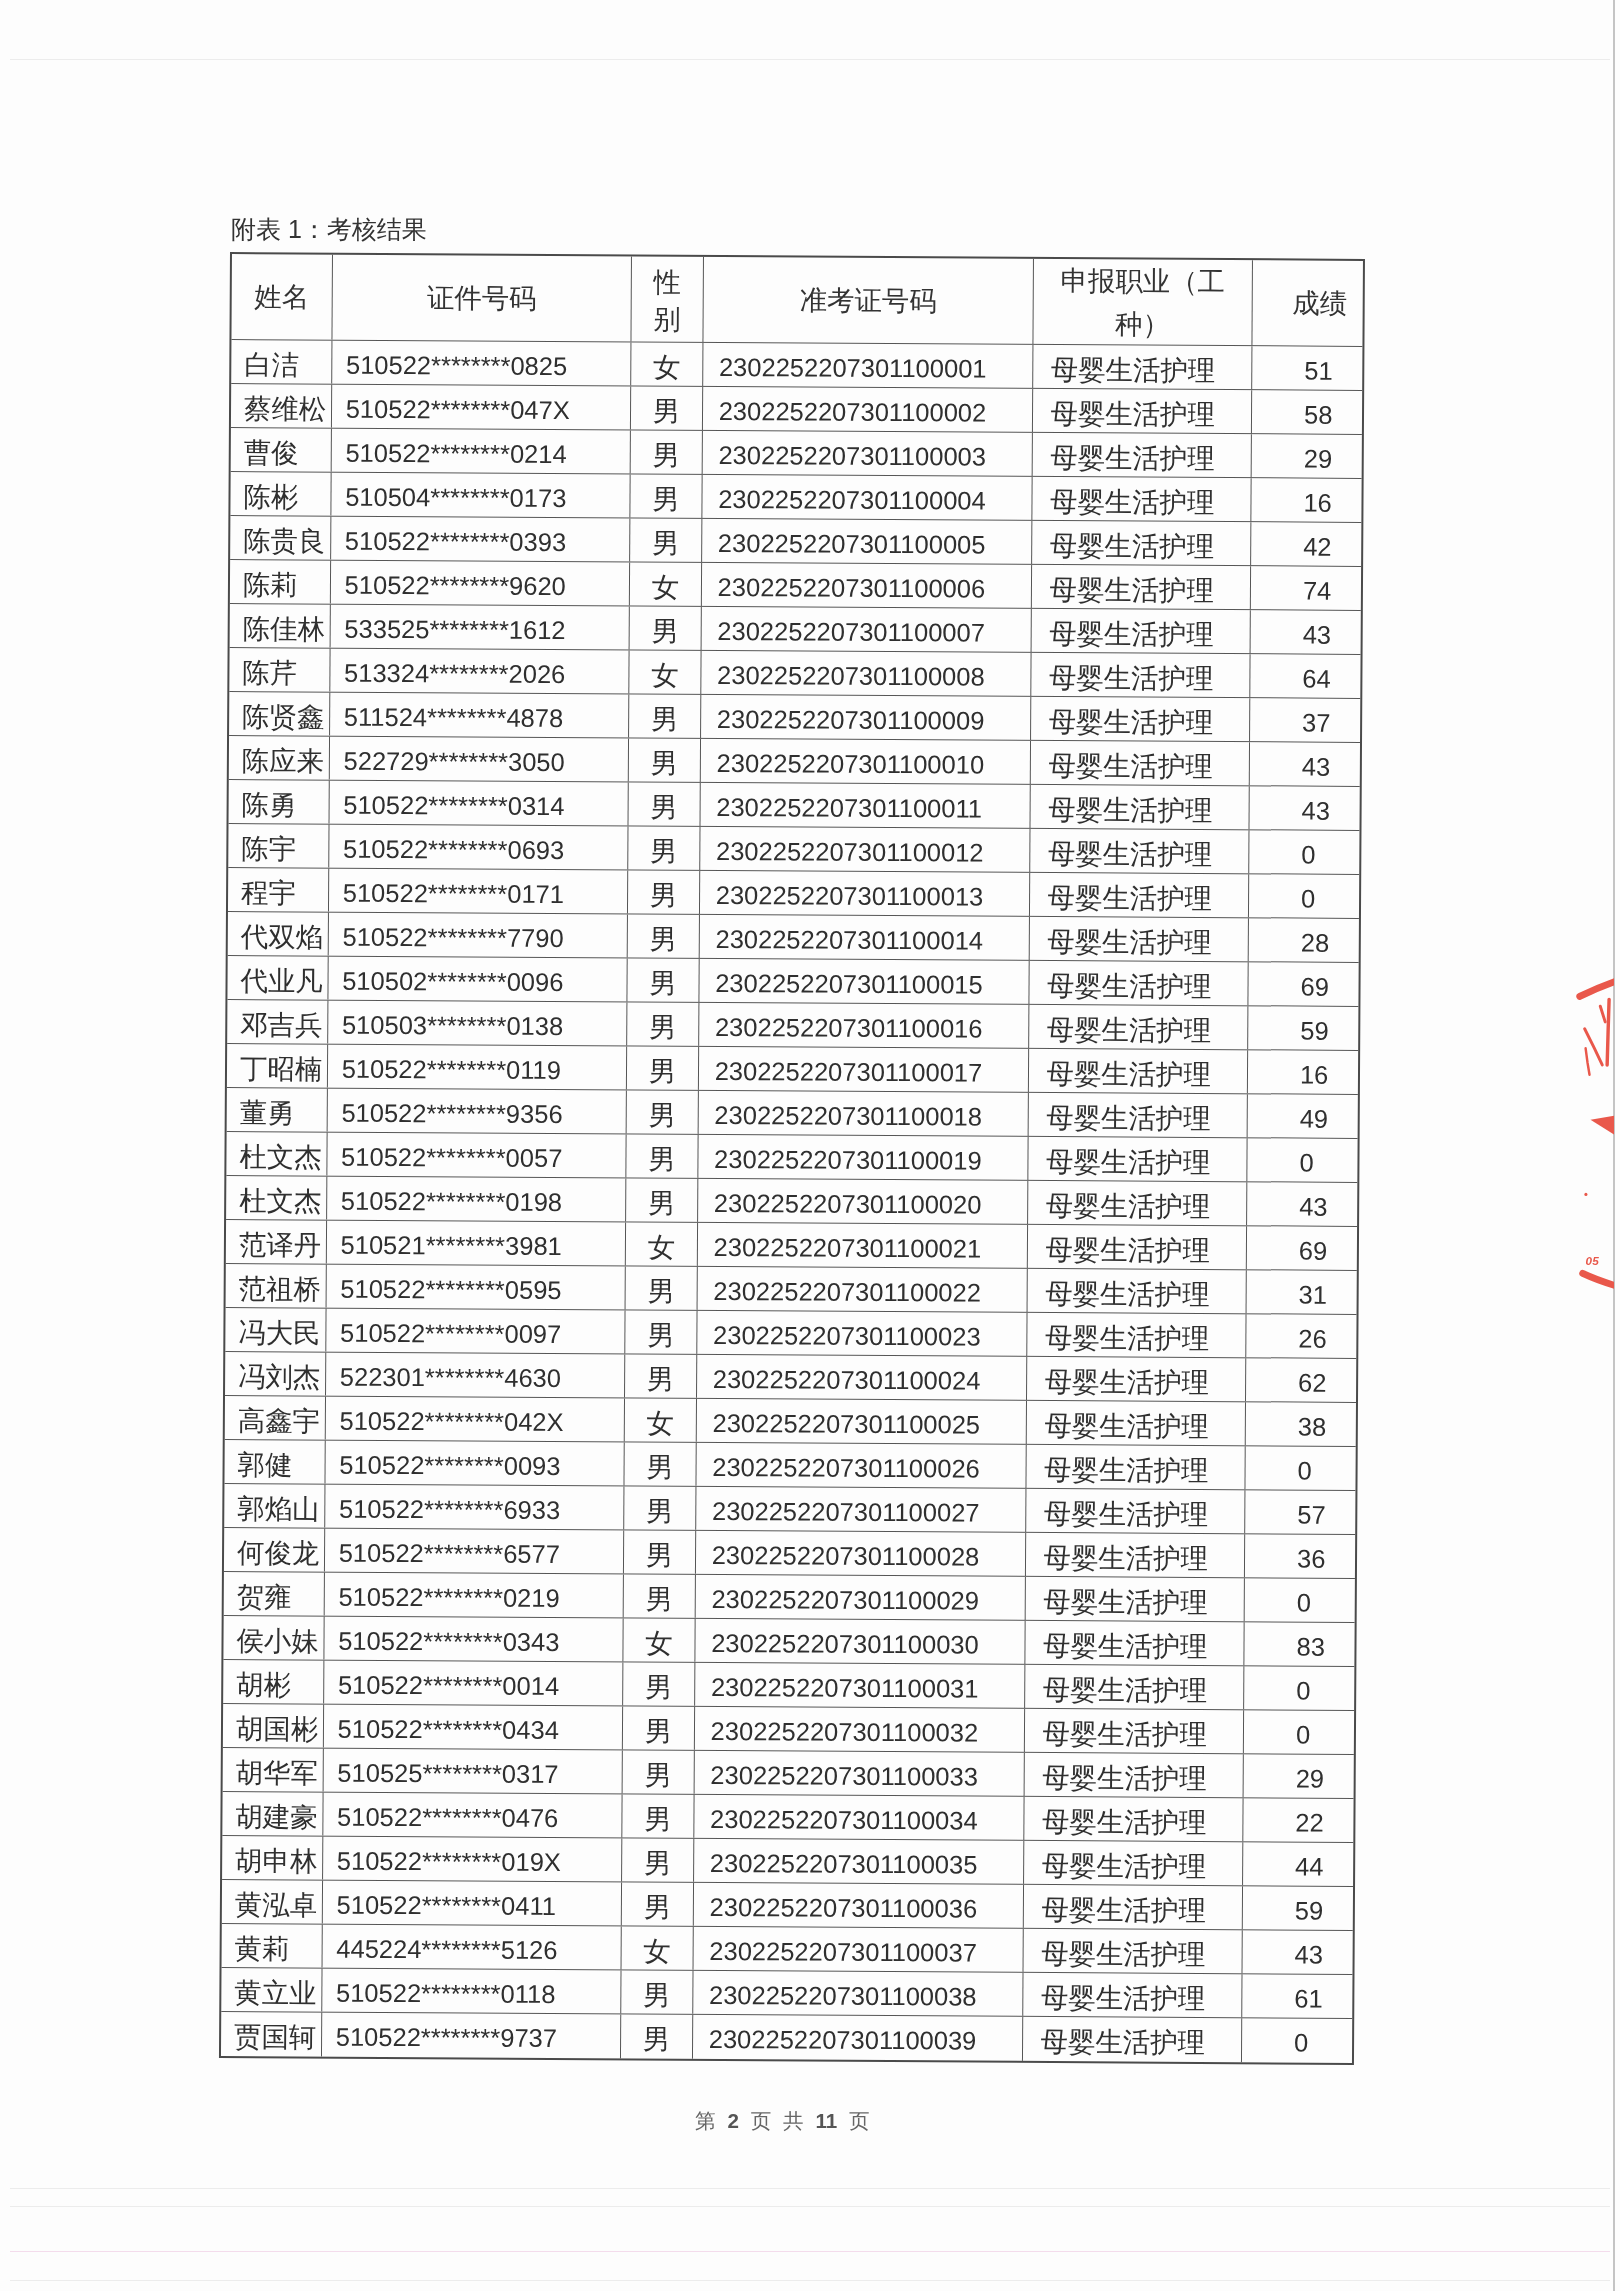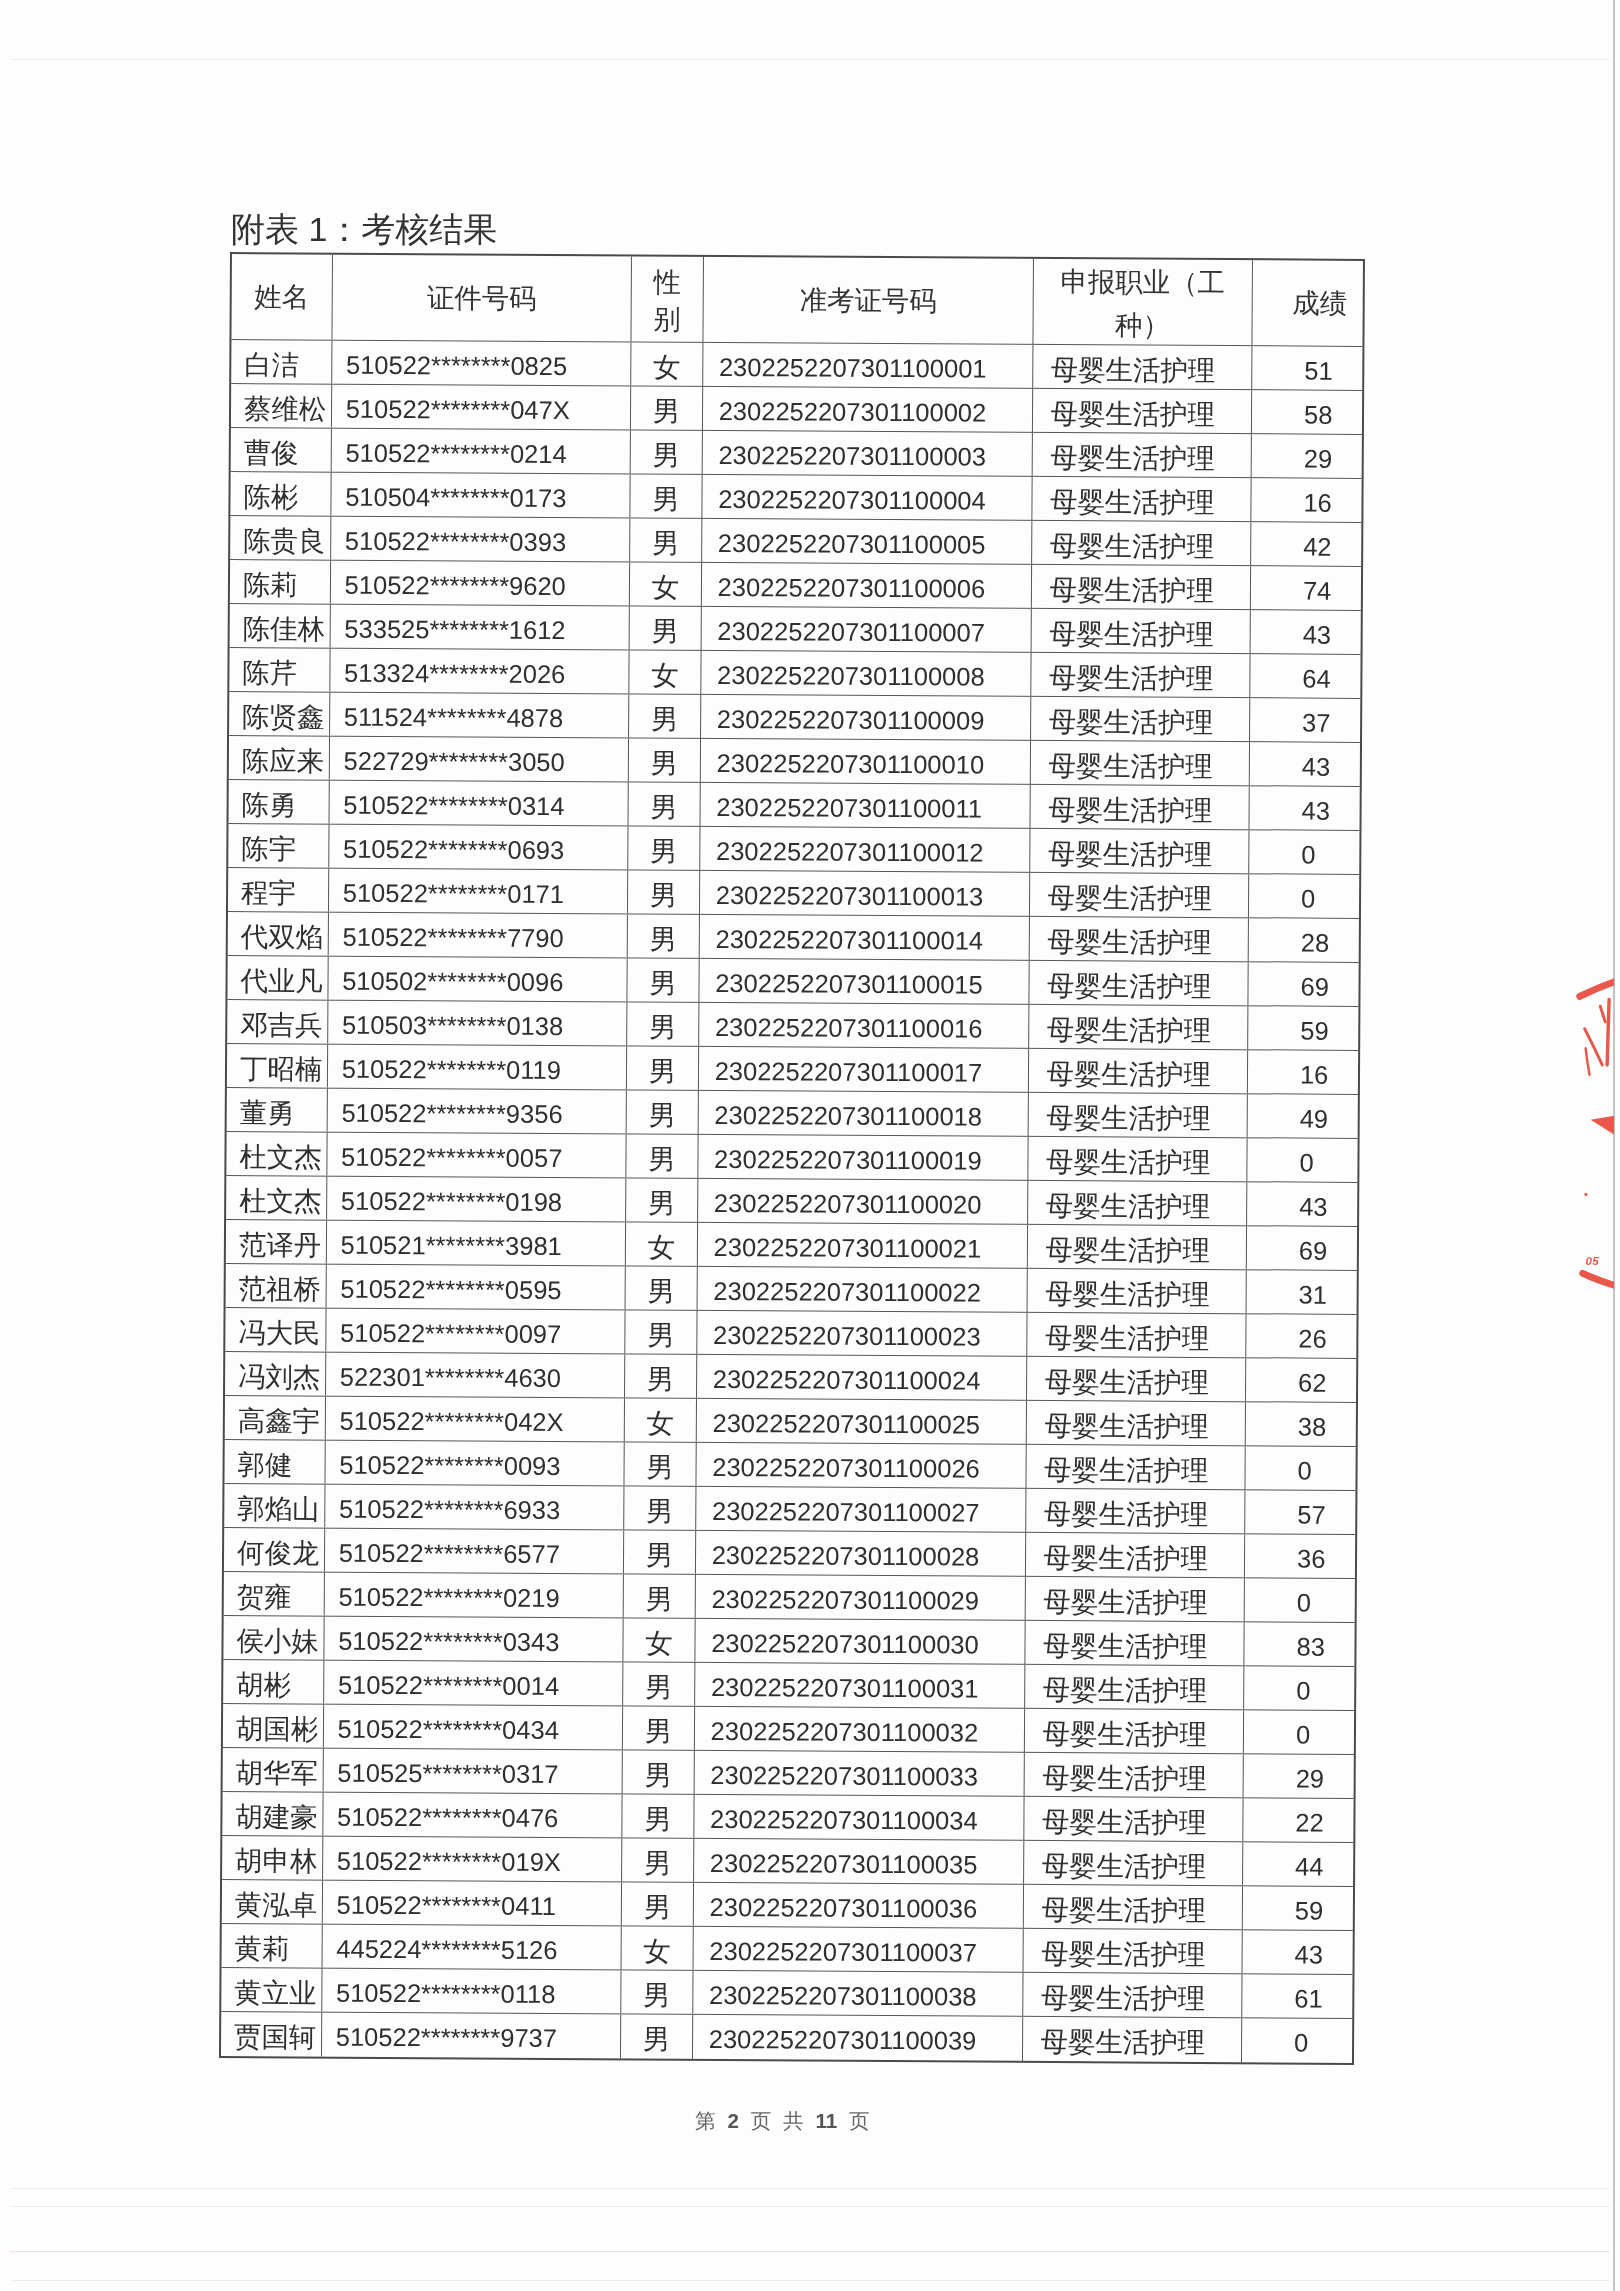--- a/index.html
+++ b/index.html
@@ -5,21 +5,21 @@
     html, body { margin: 0; padding: 0; }
     body {
       width: 1620px; height: 2292px; position: relative; overflow: hidden;
       background: #fdfdfd; color: #2f2f2f;
       font-family: "Liberation Sans", "DejaVu Sans", sans-serif;
     }
     .scan-line { position: absolute; left: 9.8px; width: 1600px; height: 1px; background: #ececec; }
     .page-edge { position: absolute; left: 1613px; top: 0; width: 2px; height: 2292px; background: #c4c4c4; }
     .page-title {
       position: absolute; left: 231px; top: 215px;
-      font-size: 34px; line-height: 29px; color: #333; white-space: nowrap;
+      font-size: 25px; line-height: 29px; color: #333; white-space: nowrap;
     }
     .tbl {
       position: absolute; left: 230px; top: 252px; width: 1135px;
       border: 2px solid #4a4a4a; box-sizing: border-box;
       transform-origin: 0 0; transform: rotate(0.35deg);
     }
     .row { display: flex; height: 44px; box-sizing: border-box; border-bottom: 1.5px solid #565656; }
     .tbody .row:last-child { border-bottom: none; }
     .row.hdr { height: 86px; }
     .cell {
@@ -32,21 +32,21 @@
     .w-gender { width: 72px; }
     .w-ticket { width: 330px; }
     .w-occ { width: 219px; }
     .w-score { width: 95px; flex: 1; margin-left: 24px; }
 
     .hdr .cell {
       display: flex; align-items: center; justify-content: center;
       font-size: 27.4px; text-align: center; white-space: normal; color: #333;
     }
     .hdr .stack2 { display: inline-block; width: 1.2em; line-height: 37px; padding-top: 3.9px; }
-    .hdr .stack6 { display: inline-block; width: 6.4em; line-height: 43px; padding-top: 3.9px; }
+    .hdr .stack6 { display: inline-block; width: 6.4em; line-height: 43px; padding-top: 3.9px; font-family: Liberation Serif, serif; }
 
     .b { padding-top: 5.9px; line-height: 37px; }
     .b.cjk { font-size: 27.4px; }
     .b.num { font-size: 25.5px; }
     .b.w-name { padding-left: 13px; }
     .b.w-id { padding-left: 13.7px; }
     .b.w-gender { text-align: center; }
     .b.w-ticket { padding-left: 15.7px; }
     .b.w-occ { padding-left: 17.6px; }
     .b.w-score { padding-left: 28px; }

